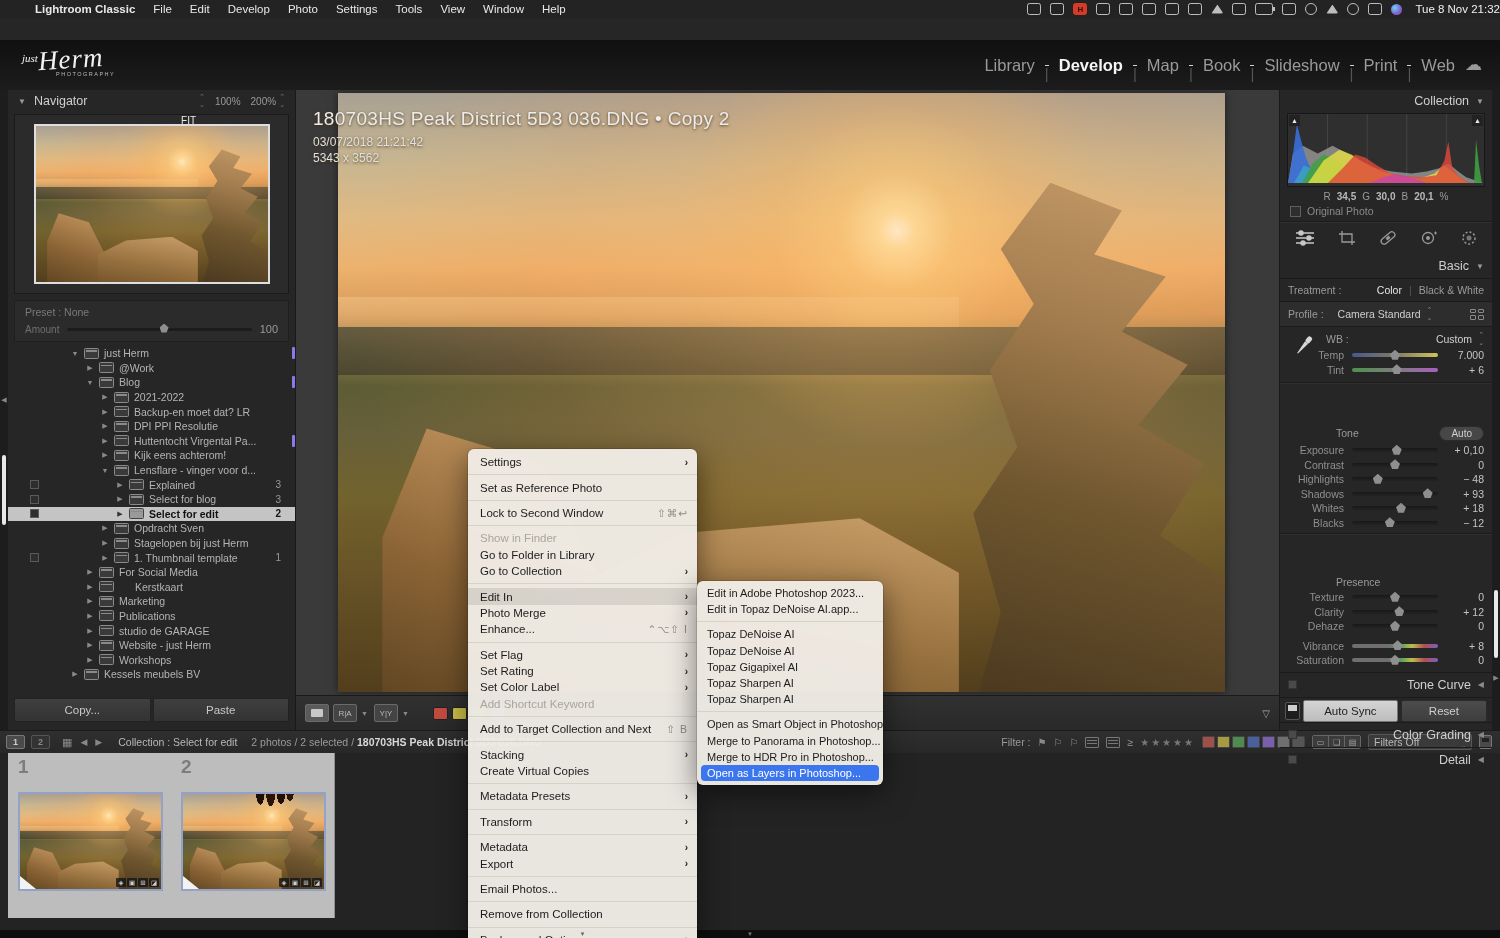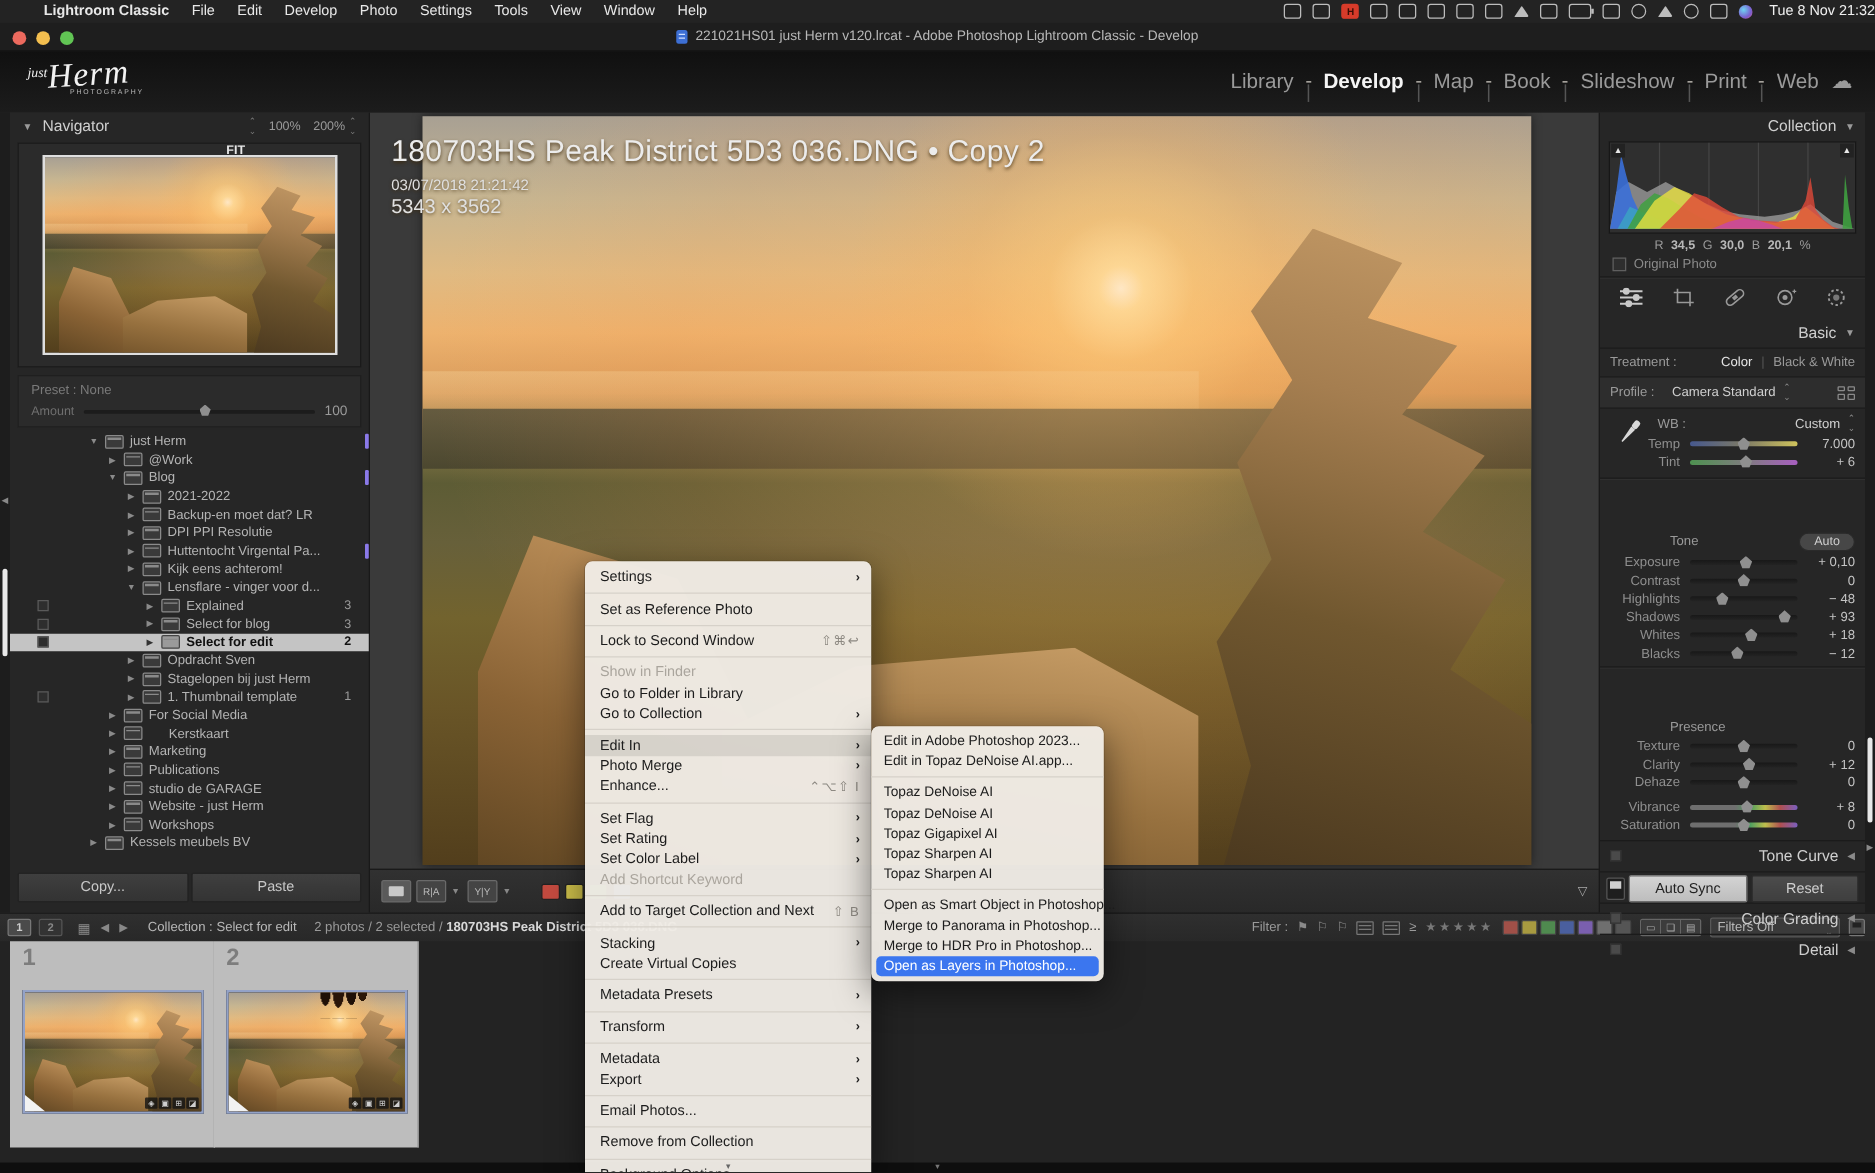--- a/index.html
+++ b/index.html
@@ -44,21 +44,21 @@
   .rail{position:absolute;top:90px;width:8px;height:640px;background:#1d1d1d;z-index:6;}
   #lrail{left:0;} #rrail{right:0;}
   .rail .thumb{position:absolute;left:2px;width:4px;border-radius:2px;background:#e8e8e8;}
   .rail .collapse{position:absolute;left:0;width:8px;text-align:center;font-size:7px;color:#888;}
   
   #leftpanel{position:absolute;left:8px;top:90px;width:287px;height:640px;background:#262626;z-index:6;
              border-right:1px solid #191919;}
   .phead{height:22px;display:flex;align-items:center;font-size:12.5px;color:#cfcfcf;padding:0 10px;}
   .phead .tri{font-size:8px;color:#9a9a9a;margin-right:8px;}
   #nav-zooms{margin-left:auto;display:flex;gap:10px;font-size:10px;color:#9a9a9a;align-items:center;}
-  #nav-zooms .z.active{color:#e8e8e8;font-weight:bold;margin-top:38px;}
+  #nav-zooms .z.active{color:#e8e8e8;font-weight:normal;margin-top:38px;}
   #nav-zooms .st{font-size:7px;color:#777;margin-left:-7px;}
   #navbox{margin:2px 6px;height:178px;background:#2b2b2b;border:1px solid #1a1a1a;display:flex;align-items:center;justify-content:center;}
   #navimg{position:relative;width:232px;height:156px;border:2px solid #dedede;}
   #presetbox{margin:6px 6px 4px;height:42px;background:#2b2b2b;border:1px solid #1f1f1f;padding:4px 10px;box-sizing:border-box;}
   #presetbox .pl{font-size:10.5px;color:#7a7a7a;margin-top:1px;}
   .amtrow{display:flex;align-items:center;margin-top:5px;gap:8px;}
   .amtrow .al{font-size:10px;color:#6f6f6f;}
   .amtrow .atrack{flex:1;height:3px;background:#1c1c1c;border-radius:2px;position:relative;}
   .amtrow .athumb{position:absolute;top:-4px;left:50%;width:9px;height:9px;background:#8f8f8f;
                   clip-path:polygon(50% 0,100% 45%,78% 100%,22% 100%,0 45%);}
@@ -100,23 +100,23 @@
     background:linear-gradient(190deg,#c99f68,#97713f 52%,#6b4d26);
     clip-path:polygon(0 32%,28% 7%,74% 0,100% 26%,100% 100%,0 100%);}
   .scene .glow{position:absolute;inset:0;background:radial-gradient(ellipse at 61% 34%, rgba(255,188,108,.38), rgba(255,150,70,.12) 45%, rgba(0,0,0,0) 70%);}
   .scene .fingers{display:none;}
   .scene.v2 .fingers{display:block;position:absolute;top:-2%;left:50%;width:32%;height:24%;background:
     radial-gradient(ellipse 16% 92% at 14% 0%, #1f1007 59%, rgba(0,0,0,0) 60%),
     radial-gradient(ellipse 17% 100% at 37% 2%, #291508 59%, rgba(0,0,0,0) 60%),
     radial-gradient(ellipse 16% 88% at 60% 0%, #1f1007 59%, rgba(0,0,0,0) 60%),
     radial-gradient(ellipse 14% 66% at 80% 0%, #2b1708 59%, rgba(0,0,0,0) 60%);}
   #overlay{position:absolute;left:18px;top:18px;color:#ececec;text-shadow:0 1px 3px rgba(60,40,10,.8);z-index:3;}
-  #overlay .t1{font-size:24px;letter-spacing:.3px;}
+  #overlay .t1{font-size:19px;letter-spacing:.3px;}
   #overlay .t2{font-size:12px;margin-top:5px;color:#e0e0e0;}
-  #overlay .t3{font-size:16px;margin-top:2px;color:#e0e0e0;}
+  #overlay .t3{font-size:12px;margin-top:2px;color:#e0e0e0;}
   
   #toolbar{position:absolute;left:295px;top:695px;width:985px;height:35px;background:linear-gradient(180deg,#313131,#292929);
            border-top:1px solid #1a1a1a;display:flex;align-items:center;padding:0 10px;box-sizing:border-box;z-index:4;}
   .vicon{width:22px;height:16px;border:1px solid #6a6a6a;border-radius:2px;background:#444;margin-right:4px;
          display:flex;align-items:center;justify-content:center;font-size:8px;color:#bbb;}
   .vicon.loupe{background:#5a5a5a;}
   .vicon.loupe i{display:block;width:12px;height:8px;background:#c8c8c8;border-radius:1px;}
   .ddt{font-size:7px;color:#888;margin:0 6px 0 0;}
   #paintchips{display:flex;gap:4px;margin-left:18px;}
   #paintchips span{width:13px;height:11px;border-radius:2px;border:1px solid #222;}
@@ -270,31 +270,20 @@
         <span class="sticon"></span>
         <span class="sticon circ"></span>
         <span class="sticon fill" style="clip-path: polygon(0px 100%, 50% 0px, 100% 100%); border: none; height: 9px;"></span>
         <span class="sticon circ"></span>
         <span class="sticon"></span>
         <span class="sticon siri"></span>
       </div>
     <span id="mb-clock">Tue 8 Nov 21:32</span>
   </div>
 
-  <div id="titlebar">
-    <div class="tl">
-      <span style="background:#ec6a5e"></span>
-      <span style="background:#f4bf4f"></span>
-      <span style="background:#61c554"></span>
-    </div>
-    <span class="ttl">
-        <i class="doc-ic"></i>
-        <span>221021HS01 just Herm v120.lrcat - Adobe Photoshop Lightroom Classic - Develop</span>
-      </span>
-  </div>
 
   <div id="modhead">
     <div id="logo">
       <span class="pre">just</span><span class="script">Herm</span>
       <span class="sub">PHOTOGRAPHY</span>
     </div>
     <div id="modules">
         <span class="mod">Library</span>
         <span class="msep">|</span>
         <span class="mod active">Develop</span>

